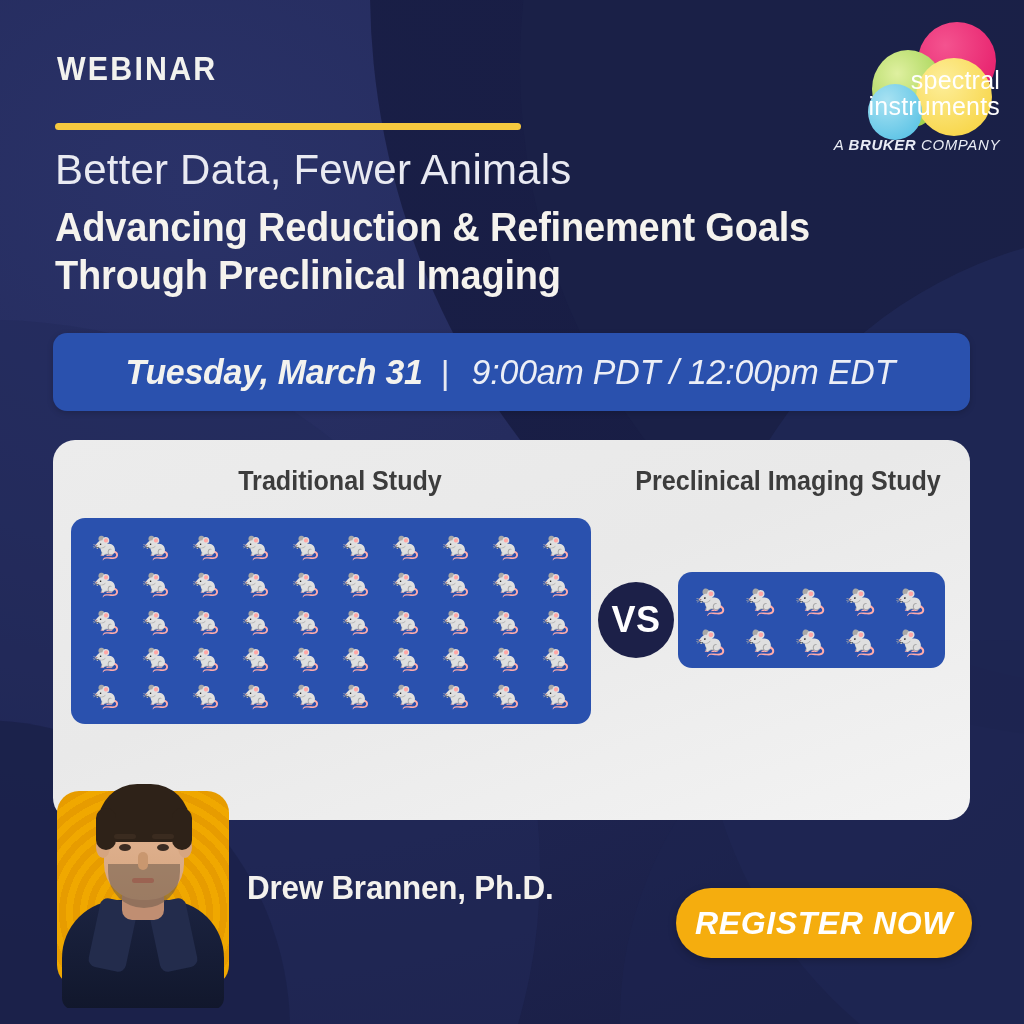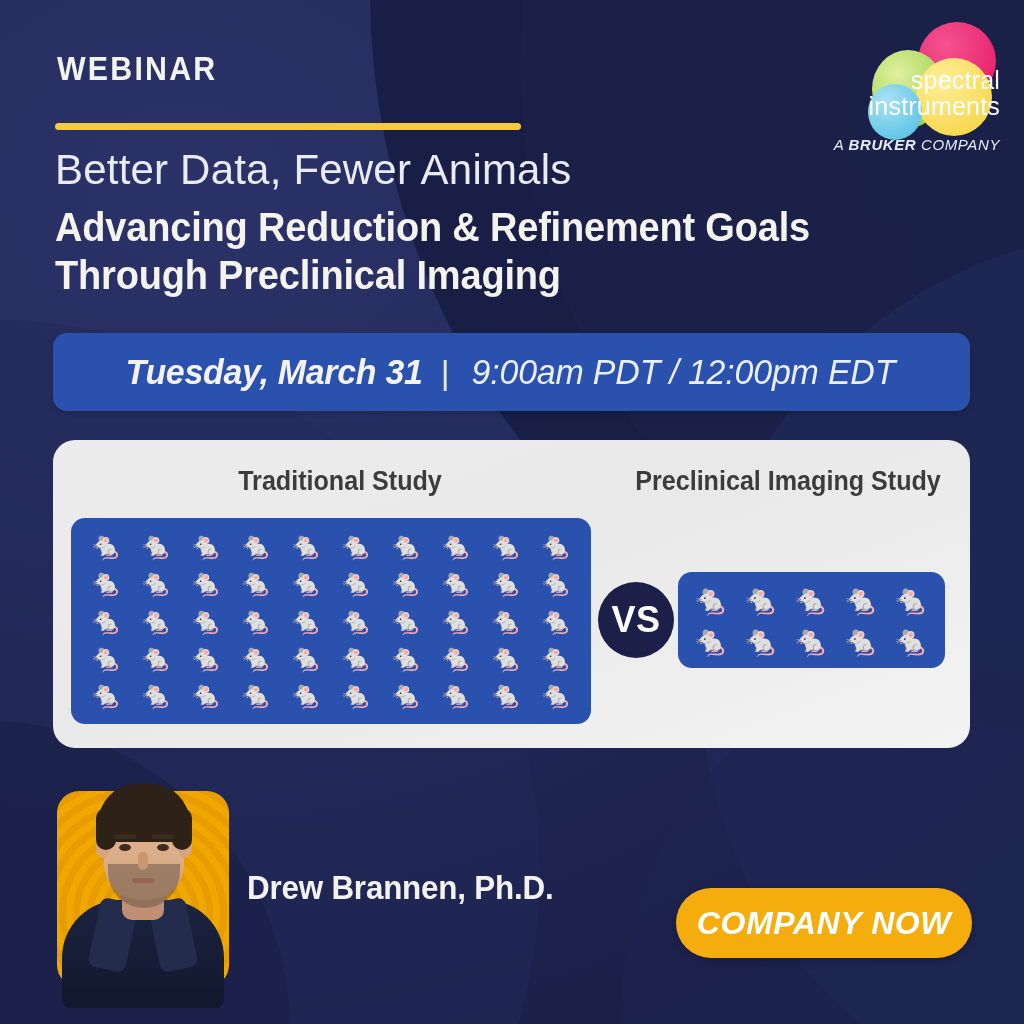--- a/index.html
+++ b/index.html
@@ -89,21 +89,21 @@
     color:#e7e9f2; font-size:34px; font-weight:300; font-style:italic;
     margin:0 12px 0 9px;
   }
   .date-time{
     color:#eceef6; font-size:35px; font-weight:400; font-style:italic;
     letter-spacing:-.2px; transform:scaleX(.97);
   }
 
   
   #card{
-    position:absolute; left:53px; top:440px; width:917px; height:308px;
+    position:absolute; left:53px; top:440px; width:917px; height:380px;
     background:linear-gradient(160deg,#ececec 0%, #e9e9e9 45%, #f3f3f3 100%);
     border-radius:22px;
   }
   .col-head{
     position:absolute; color:#3c3c3c; font-weight:700;
     font-size:27px; line-height:32px; text-align:center;
     transform:scaleX(.93);
   }
   #head-trad{ left:72px; top:25px; width:430px; }
   #head-pre{ left:570px; top:25px; width:330px; }
@@ -342,15 +342,15 @@
     <div class="p-browL"></div>
     <div class="p-browR"></div>
     <div class="p-eyeL"></div>
     <div class="p-eyeR"></div>
     <div class="p-nose"></div>
     <div class="p-mouth"></div>
   </div>
 
   <div id="speaker-name">Drew Brannen, Ph.D.</div>
 
-  <div id="cta">COMPANY NOW</div>
+  <div id="cta">REGISTER NOW</div>
 
 </div>
 
 </body></html>

